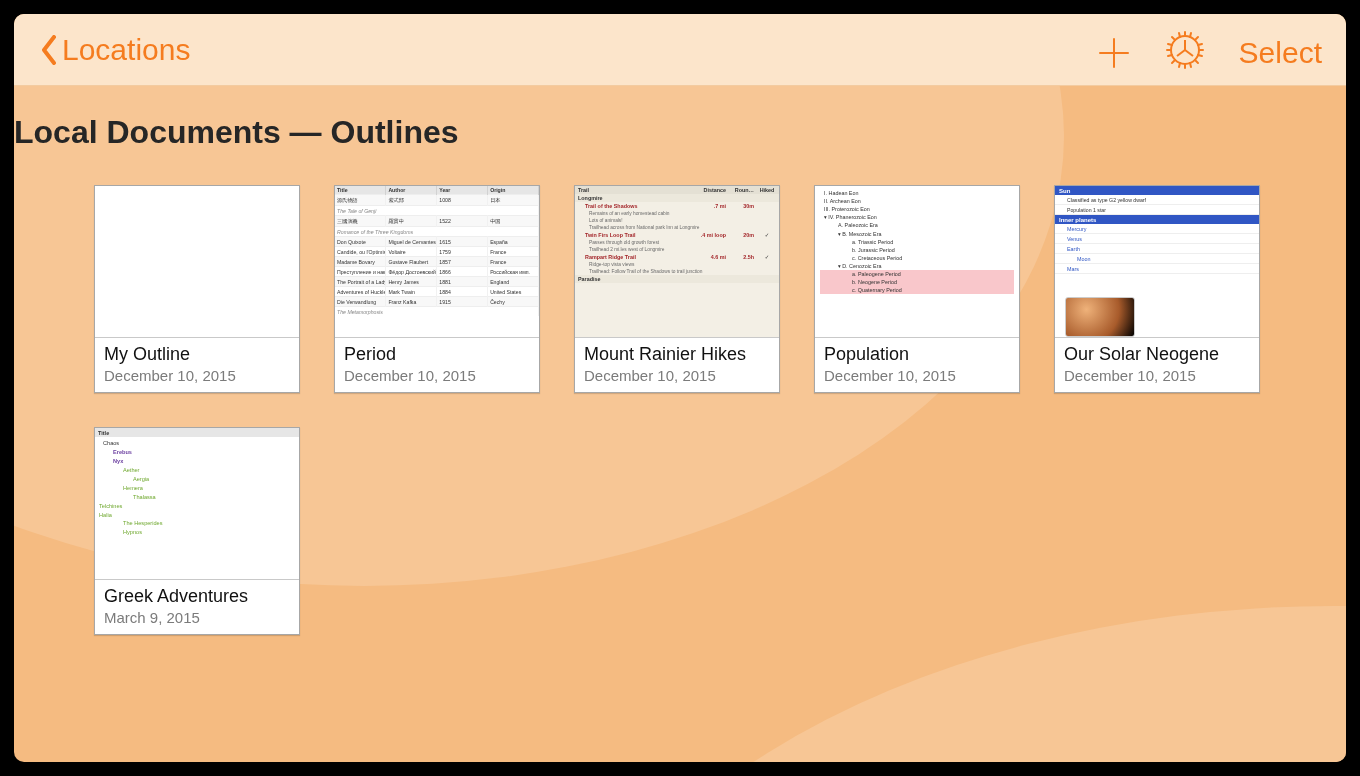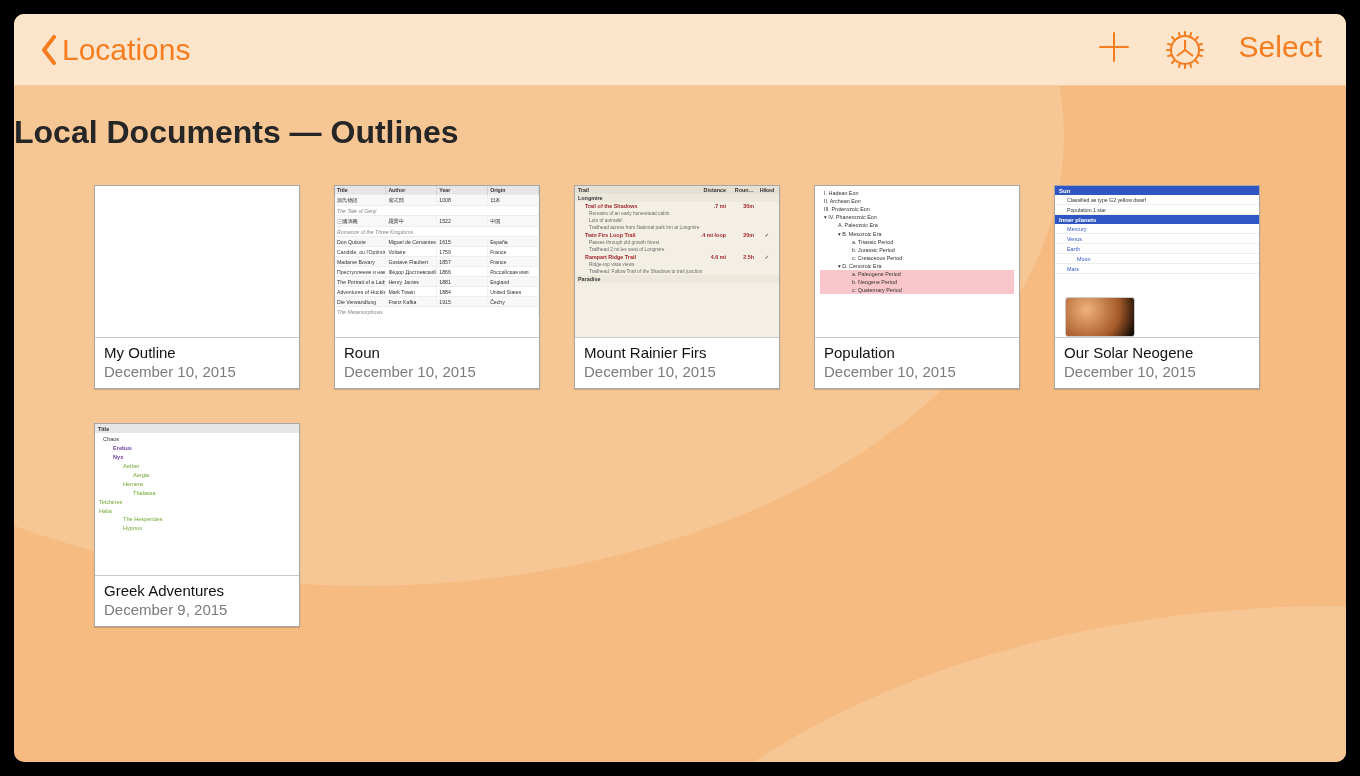--- a/index.html
+++ b/index.html
@@ -39,21 +39,21 @@
     width: 18px; height: 30px;
   }
   .nav-left .chev svg { width: 100%; height: 100%; display: block; }
   .nav-title {
     font-size: 30px;
     font-weight: 400;
   }
   .nav-right {
     margin-left: auto;
     display: flex;
-    align-items: flex-start;
+    align-items: flex-end;
     gap: 34px;
   }
   .icon-btn { display: inline-flex; align-items: center; justify-content: center; cursor: pointer; }
   .icon-plus svg { width: 34px; height: 34px; display:block; }
   .icon-gear svg { width: 40px; height: 40px; display:block; }
   .select-label { font-size: 30px; cursor: pointer; }
 
   
   .content {
     position: absolute;
@@ -108,21 +108,21 @@
     position: relative;
     font-size: 6px;
     color: #333;
     background: #fff;
   }
   .meta {
     padding: 6px 9px 8px 9px;
     background: #fff;
   }
   .meta .t {
-    font-size: 15px;
+    font-size: 18px;
     color: #111;
     white-space: nowrap;
     overflow: hidden;
   }
   .meta .d {
     font-size: 15px;
     color: #7b7b7b;
     margin-top: 2px;
   }
 
@@ -320,21 +320,21 @@
                   <td>1915</td>
                   <td>Čechy</td>
                 </tr>
                 <tr class="sub">
                   <td colspan="4">The Metamorphosis</td>
                 </tr>
               </tbody>
             </table>
         </div>
         <div class="meta">
-          <div class="t">Roun</div>
+          <div class="t">Period</div>
           <div class="d">December 10, 2015</div>
         </div>
       </div>
 
       <div class="doc-card">
         <div class="thumb">
           <div class="hike-wrap" id="hike-wrap">
               <div class="hike-head">
                 <span>Trail</span>
                 <span>Distance</span>
@@ -364,21 +364,21 @@
                 <span class="dist">4.6 mi</span>
                 <span class="rt">2.5h</span>
                 <span class="chk">✓</span>
               </div>
               <div class="hike-row note">Ridge-top vista views</div>
               <div class="hike-row note">Trailhead: Follow Trail of the Shadows to trail junction</div>
               <div class="hike-group">Paradise</div>
             </div>
         </div>
         <div class="meta">
-          <div class="t">Mount Rainier Firs</div>
+          <div class="t">Mount Rainier Hikes</div>
           <div class="d">December 10, 2015</div>
         </div>
       </div>
 
       <div class="doc-card">
         <div class="thumb">
           <div class="note-wrap" id="note-wrap">
               <div class="li lvl1">I. Hadean Eon</div>
               <div class="li lvl1">II. Archean Eon</div>
               <div class="li lvl1">III. Proterozoic Eon</div>
@@ -431,19 +431,19 @@
               <div class="g l3">Hemera</div>
               <div class="g l4">Thalassa</div>
               <div class="g l5">Telchines</div>
               <div class="g l5">Halia</div>
               <div class="g l3">The Hesperides</div>
               <div class="g l3">Hypnos</div>
             </div>
           </div>
         <div class="meta">
           <div class="t">Greek Adventures</div>
-          <div class="d">December 9, 2015</div>
+          <div class="d">March 9, 2015</div>
         </div>
       </div>
 
     </div>
   </div>
 </div>
 
 </body></html>

